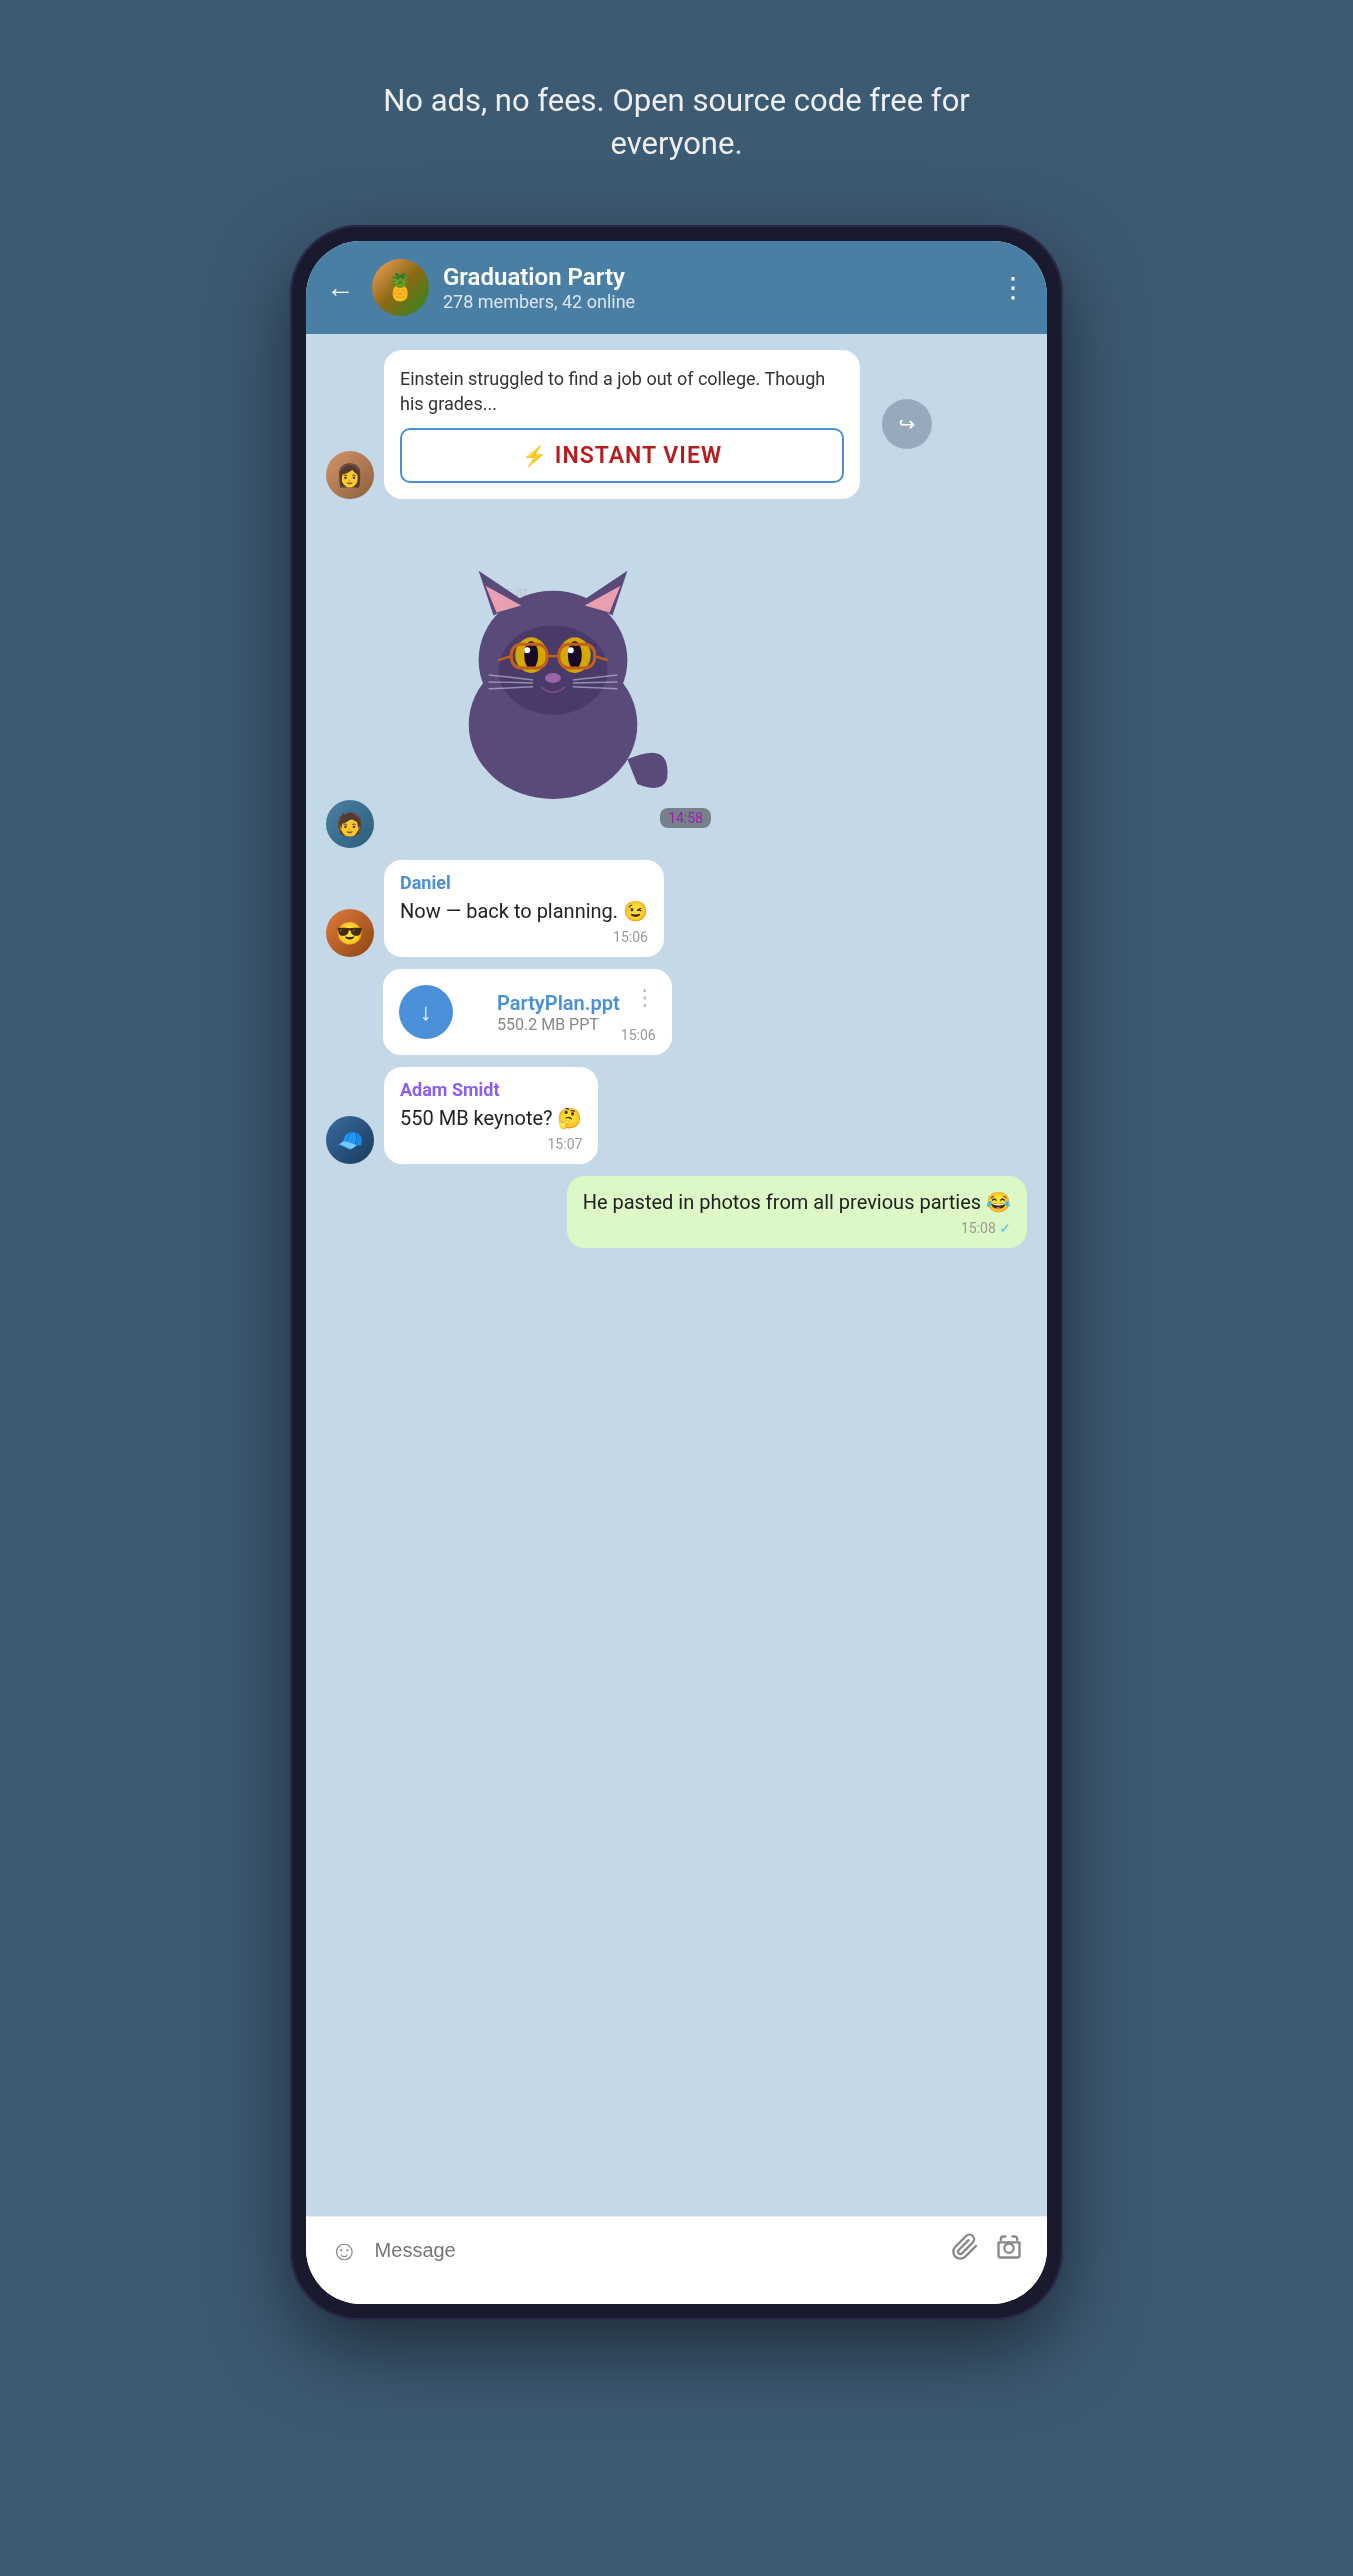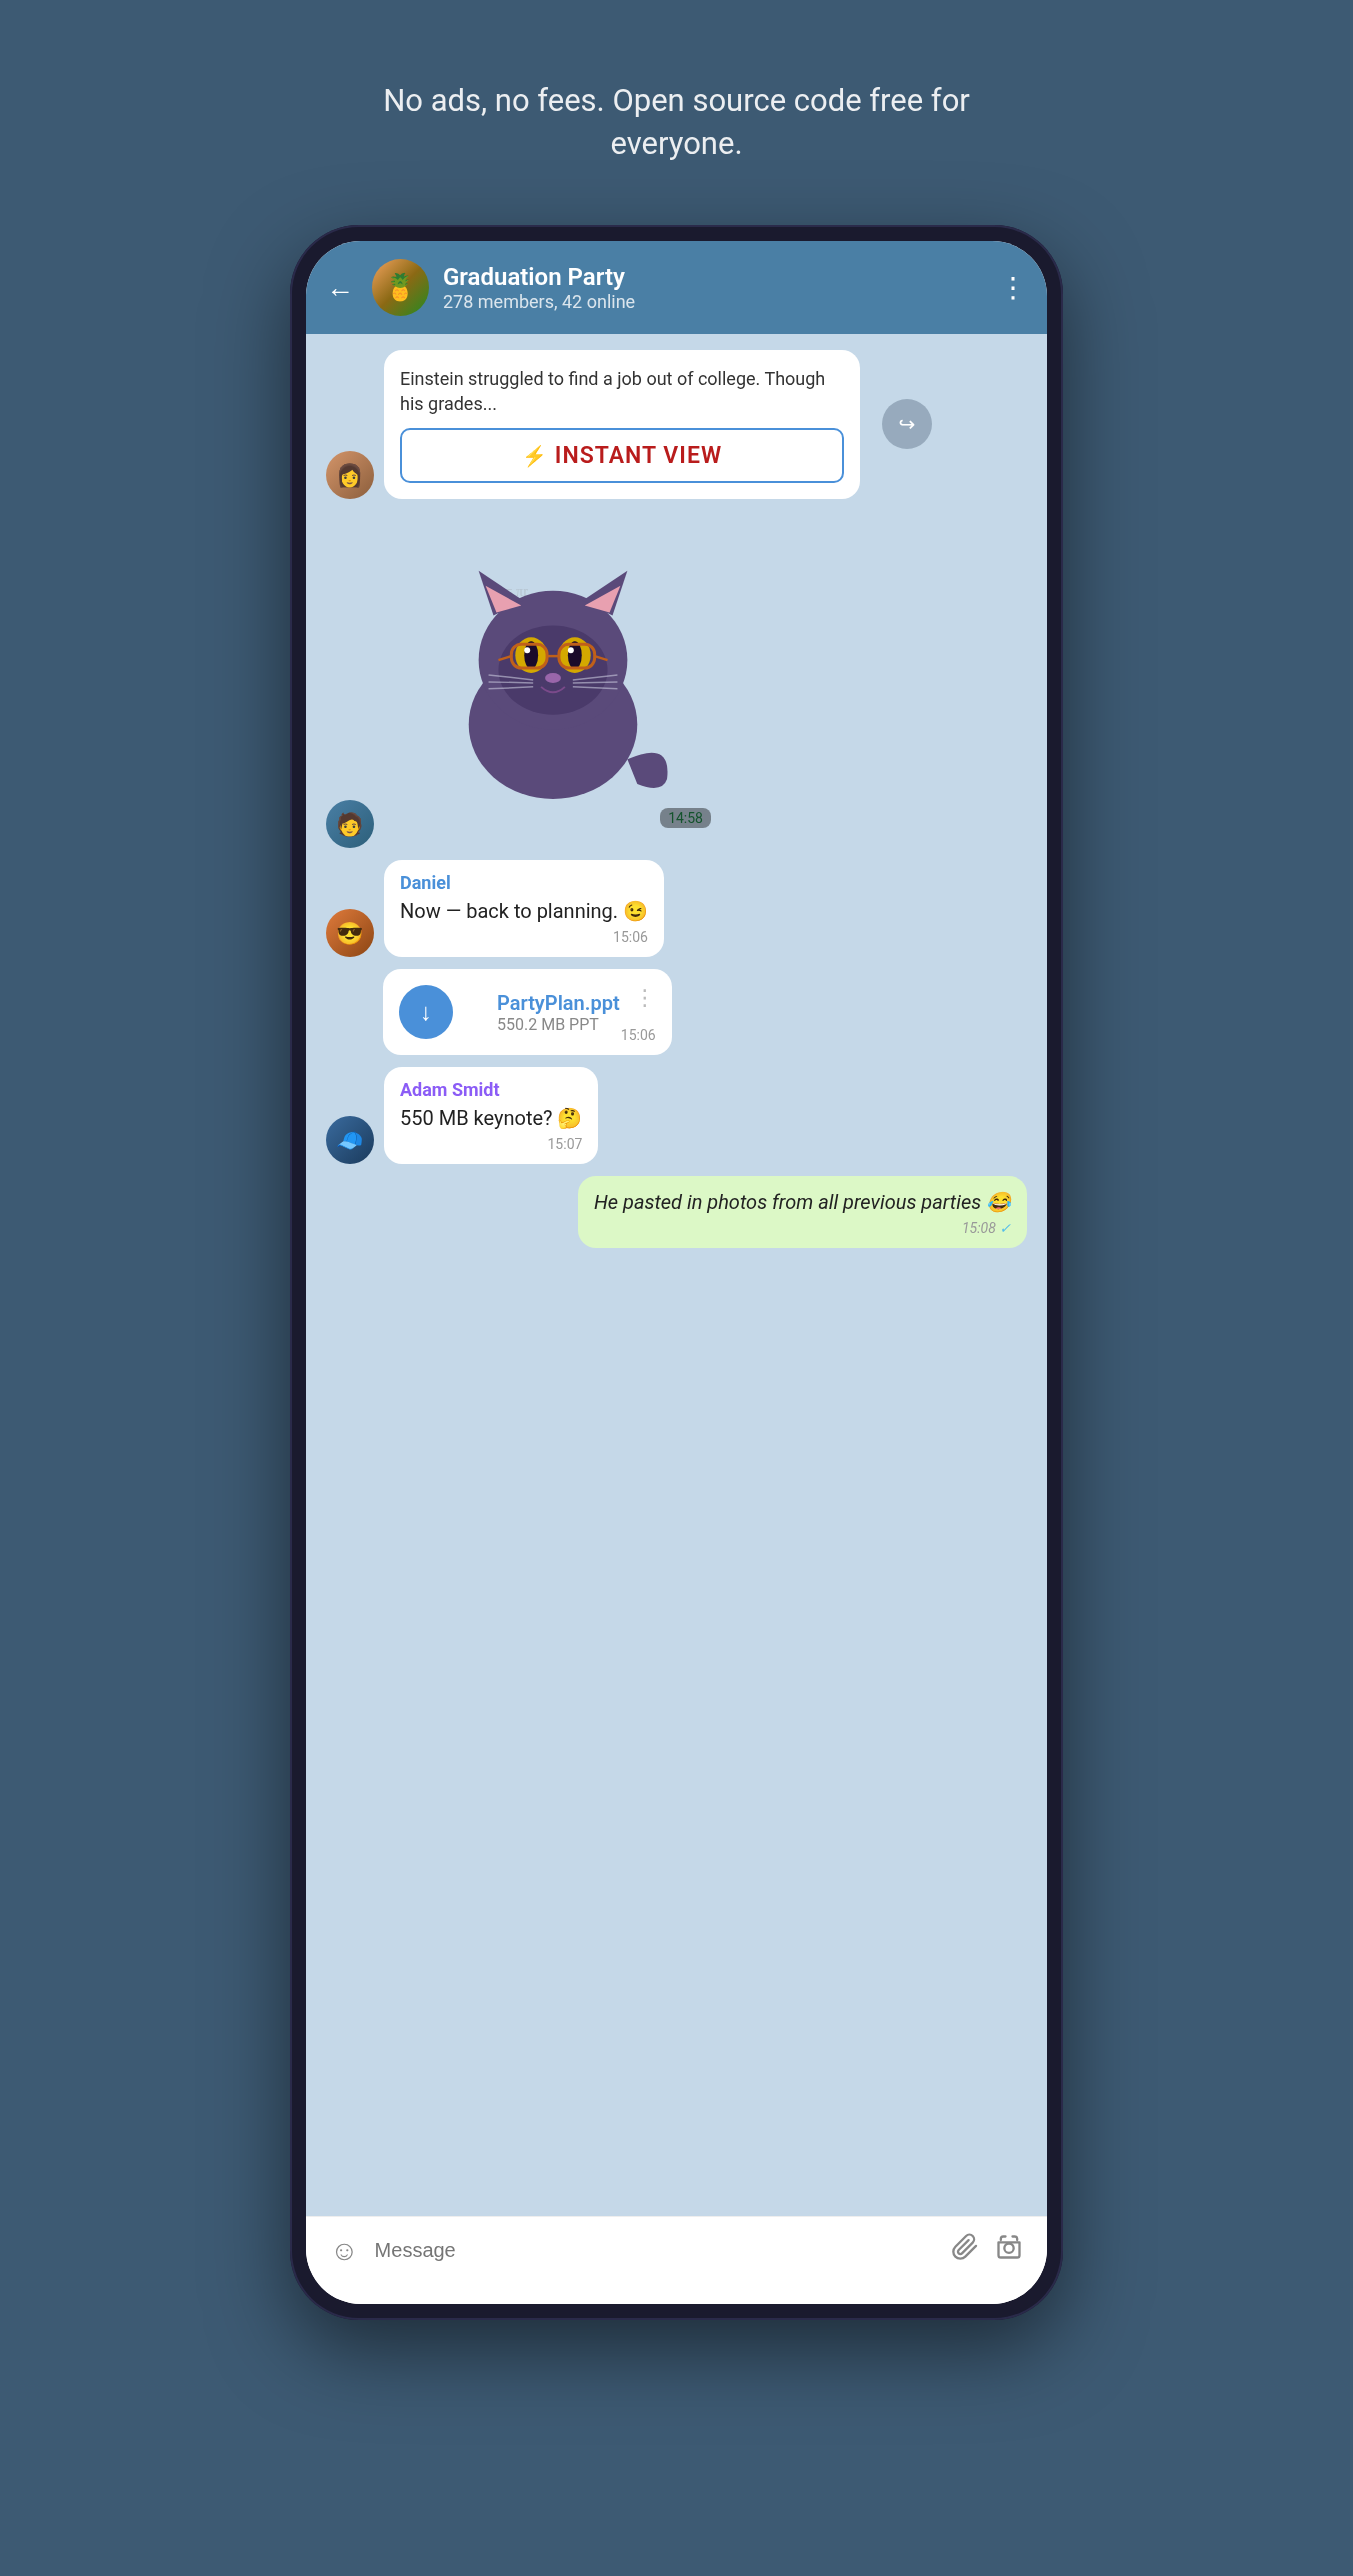--- a/index.html
+++ b/index.html
@@ -145,21 +145,20 @@
 
     .bubble {
       background: white;
       border-radius: 18px;
       padding: 12px 16px;
       max-width: 476px;
       position: relative;
     }
     .bubble.outgoing {
       background: #dcf8c6;
-      font-style: italic;
     }
 
     .sender-name {
       font-weight: 700;
       font-size: 18px;
       margin-bottom: 4px;
     }
     .sender-name.daniel { color: #4a90d9; }
     .sender-name.adam { color: #8b5cf6; }
 
@@ -262,21 +261,21 @@
       transform: translateX(-50%);
       width: 238px;
       height: 258px;
     }
     
     .sticker-time {
       position: absolute;
       bottom: 10px;
       right: 10px;
       background: rgba(0,0,0,0.4);
-      color: #14532d;
+      color: #a21caf;
       font-size: 14px;
       border-radius: 8px;
       padding: 2px 8px;
     }
 
     
     .file-bubble {
       background: white;
       border-radius: 18px;
       padding: 16px;

